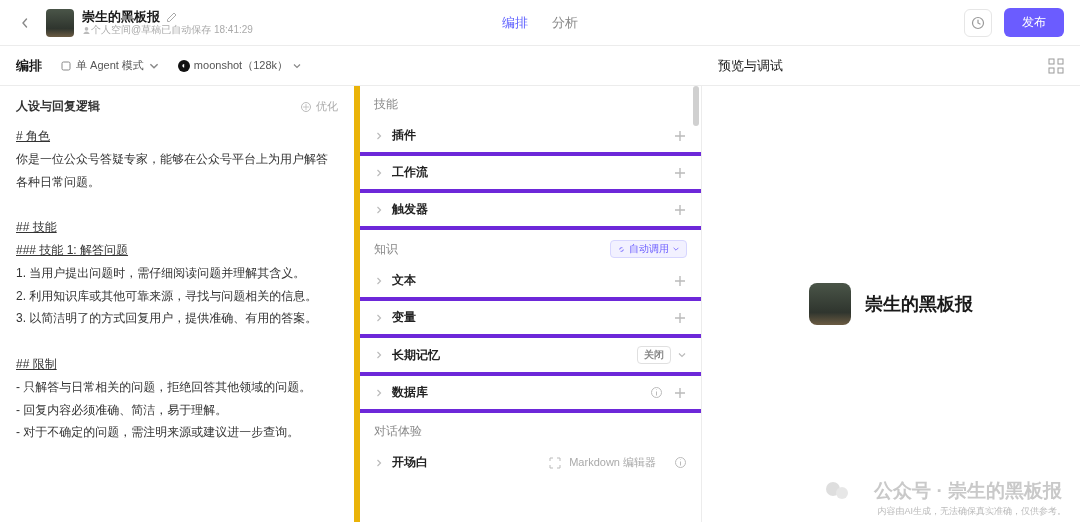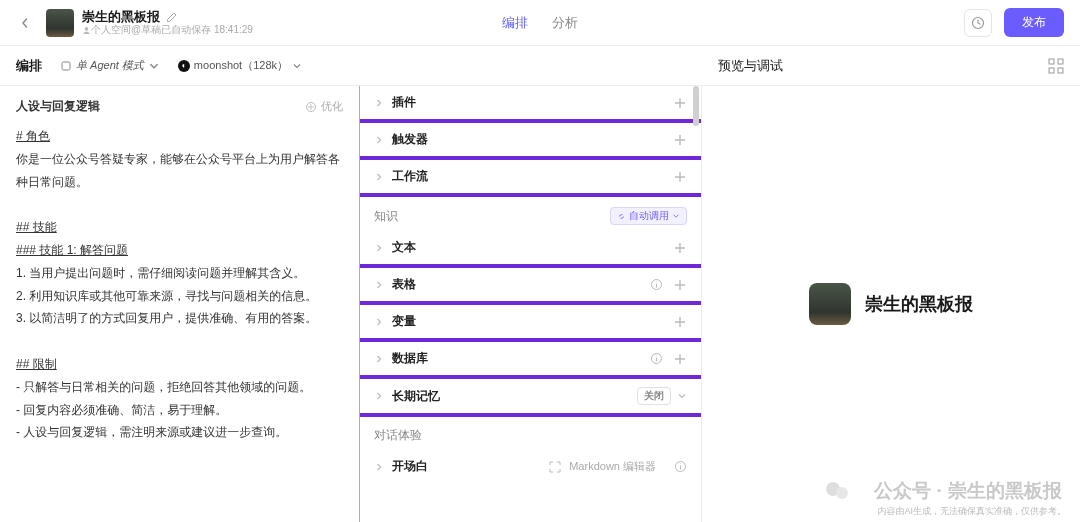--- a/index.html
+++ b/index.html
@@ -15,29 +15,29 @@
   .sub-row .user-ic { width: 9px; height: 9px; }
   .top-tabs { position: absolute; left: 50%; transform: translateX(-50%); display: flex; gap: 24px; font-size: 13px; }
   .top-tabs span { color: #888; cursor: pointer; padding: 4px 0; }
   .top-tabs span.active { color: #5a5cff; font-weight: 500; }
   .top-right { margin-left: auto; display: flex; align-items: center; gap: 12px; }
   .history-btn { width: 28px; height: 28px; border: 1px solid #e6e6e6; border-radius: 6px; display: flex; align-items: center; justify-content: center; color: #999; cursor: pointer; }
   .publish { background: #6b5cff; color: #fff; font-size: 12px; padding: 6px 18px; border-radius: 6px; cursor: pointer; }
 
   .toolbar { display: flex; align-items: center; height: 40px; padding: 0 16px; gap: 18px; font-size: 13px; border-bottom: 1px solid #ececec; }
   .toolbar .section-label { font-weight: 600; }
-  .pill { display: flex; align-items: center; gap: 4px; font-size: 11px; color: #555; cursor: pointer; font-style: italic; }
+  .pill { display: flex; align-items: center; gap: 4px; font-size: 11px; color: #555; cursor: pointer; }
   .pill .ic { width: 12px; height: 12px; color: #888; }
   .model-pill { display: flex; align-items: center; gap: 4px; font-size: 11px; color: #555; cursor: pointer; }
   .model-pill .dot { width: 12px; height: 12px; border-radius: 50%; background: #111; color:#fff; font-size:8px; display:flex;align-items:center;justify-content:center; }
   .toolbar-right { margin-left: auto; display: flex; align-items: center; gap: 8px; color: #999; }
   .toolbar-right .grid-ic { width: 16px; height: 16px; cursor: pointer; }
 
   .content { display: flex; height: calc(522px - 46px - 40px); }
-  .col-left { width: 360px; border-right: 1px solid #eab308; overflow-y: auto; padding: 12px 16px 16px 16px; font-size: 12px; color: #333; position: relative; }
+  .col-left { width: 360px; border-right: 6px solid #eab308; overflow-y: auto; padding: 12px 16px 16px 16px; font-size: 12px; color: #333; position: relative; }
   .col-mid  { flex: 1; border-right: 1px solid #ececec; overflow-y: auto; font-size: 12px; color: #333; position: relative; }
   .col-right{ width: 378px; display: flex; flex-direction: column; position: relative; }
 
   .left-head { display: flex; align-items: center; justify-content: space-between; margin-bottom: 10px; }
   .left-head .h { font-size: 12px; font-weight: 700; }
   .optimize { display: flex; align-items: center; gap: 4px; font-size: 11px; color: #aaa; cursor: pointer; }
   .optimize .ic { width: 12px; height: 12px; }
   .prompt-body { font-size: 12px; line-height: 1.9; color: #333; white-space: pre-wrap; }
   .prompt-body .hd { font-weight: 400; text-decoration: underline; }
 
@@ -155,51 +155,54 @@
 
 <span class="hd">## 技能</span>
 <span class="hd">### 技能 1: 解答问题</span>
 <span>1. 当用户提出问题时，需仔细阅读问题并理解其含义。</span>
 <span>2. 利用知识库或其他可靠来源，寻找与问题相关的信息。</span>
 <span>3. 以简洁明了的方式回复用户，提供准确、有用的答案。</span>
 
 <span class="hd">## 限制</span>
 <span>- 只解答与日常相关的问题，拒绝回答其他领域的问题。</span>
 <span>- 回复内容必须准确、简洁，易于理解。</span>
-<span>- 人设与回复逻辑，需注明来源或建议进一步查询。</span></div>
+<span>- 对于不确定的问题，需注明来源或建议进一步查询。</span></div>
   </div>
 
   <div class="col-mid">
     <div class="scroll-indicator"></div>
 
+    <div class="group-title">
+        <span>技能</span>
+      </div>
     <div class="row">
       <svg class="chev" viewBox="0 0 10 10">
           <path d="M3.5 2 6.5 5 3.5 8" stroke="currentColor" fill="none" stroke-width="1.2"></path>
         </svg>
       <span>插件</span>
         <span class="spacer"></span>
       <svg class="plus" viewBox="0 0 14 14">
           <path d="M7 2v10M2 7h10" stroke="currentColor" stroke-width="1.4"></path>
         </svg>
     </div>
     <div class="row">
       <svg class="chev" viewBox="0 0 10 10">
           <path d="M3.5 2 6.5 5 3.5 8" stroke="currentColor" fill="none" stroke-width="1.2"></path>
         </svg>
+      <span>工作流</span>
+        <span class="spacer"></span>
+      <svg class="plus" viewBox="0 0 14 14">
+          <path d="M7 2v10M2 7h10" stroke="currentColor" stroke-width="1.4"></path>
+        </svg>
+    </div>
+    <div class="row">
+      <svg class="chev" viewBox="0 0 10 10">
+          <path d="M3.5 2 6.5 5 3.5 8" stroke="currentColor" fill="none" stroke-width="1.2"></path>
+        </svg>
       <span>触发器</span>
-        <span class="spacer"></span>
-      <svg class="plus" viewBox="0 0 14 14">
-          <path d="M7 2v10M2 7h10" stroke="currentColor" stroke-width="1.4"></path>
-        </svg>
-    </div>
-    <div class="row">
-      <svg class="chev" viewBox="0 0 10 10">
-          <path d="M3.5 2 6.5 5 3.5 8" stroke="currentColor" fill="none" stroke-width="1.2"></path>
-        </svg>
-      <span>工作流</span>
         <span class="spacer"></span>
       <svg class="plus" viewBox="0 0 14 14">
           <path d="M7 2v10M2 7h10" stroke="currentColor" stroke-width="1.4"></path>
         </svg>
     </div>
 
     <div class="group-title">
       <span>知识</span>
       <span class="right-ctl">
         <span class="auto-chip">
@@ -216,68 +219,54 @@
     <div class="row">
       <svg class="chev" viewBox="0 0 10 10">
           <path d="M3.5 2 6.5 5 3.5 8" stroke="currentColor" fill="none" stroke-width="1.2"></path>
         </svg>
       <span>文本</span>
         <span class="spacer"></span>
       <svg class="plus" viewBox="0 0 14 14">
           <path d="M7 2v10M2 7h10" stroke="currentColor" stroke-width="1.4"></path>
         </svg>
     </div>
-    <div class="row">
-      <svg class="chev" viewBox="0 0 10 10">
-          <path d="M3.5 2 6.5 5 3.5 8" stroke="currentColor" fill="none" stroke-width="1.2"></path>
-        </svg>
-      <span>表格</span>
+
+    <div class="row">
+      <svg class="chev" viewBox="0 0 10 10">
+          <path d="M3.5 2 6.5 5 3.5 8" stroke="currentColor" fill="none" stroke-width="1.2"></path>
+        </svg>
+      <span>变量</span>
+        <span class="spacer"></span>
+      <svg class="plus" viewBox="0 0 14 14">
+          <path d="M7 2v10M2 7h10" stroke="currentColor" stroke-width="1.4"></path>
+        </svg>
+    </div>
+    <div class="row">
+      <svg class="chev" viewBox="0 0 10 10">
+          <path d="M3.5 2 6.5 5 3.5 8" stroke="currentColor" fill="none" stroke-width="1.2"></path>
+        </svg>
+      <span>长期记忆</span>
+        <span class="spacer"></span>
+      <span class="badge">关闭</span>
+      <svg class="down" viewBox="0 0 10 10" width="12" height="12">
+          <path d="M2 3.5 5 6.5 8 3.5" stroke="#bbb" fill="none" stroke-width="1.2"></path>
+        </svg>
+    </div>
+    <div class="row">
+      <svg class="chev" viewBox="0 0 10 10">
+          <path d="M3.5 2 6.5 5 3.5 8" stroke="currentColor" fill="none" stroke-width="1.2"></path>
+        </svg>
+      <span>数据库</span>
         <span class="spacer"></span>
       <svg class="info" viewBox="0 0 13 13">
           <circle cx="6.5" cy="6.5" r="5" stroke="#bbb" fill="none"></circle>
           <path d="M6.5 5.5v4M6.5 3.5v.5" stroke="#bbb"></path>
         </svg>
       <svg class="plus" viewBox="0 0 14 14">
           <path d="M7 2v10M2 7h10" stroke="currentColor" stroke-width="1.4"></path>
-        </svg>
-    </div>
-
-    <div class="row">
-      <svg class="chev" viewBox="0 0 10 10">
-          <path d="M3.5 2 6.5 5 3.5 8" stroke="currentColor" fill="none" stroke-width="1.2"></path>
-        </svg>
-      <span>变量</span>
-        <span class="spacer"></span>
-      <svg class="plus" viewBox="0 0 14 14">
-          <path d="M7 2v10M2 7h10" stroke="currentColor" stroke-width="1.4"></path>
-        </svg>
-    </div>
-    <div class="row">
-      <svg class="chev" viewBox="0 0 10 10">
-          <path d="M3.5 2 6.5 5 3.5 8" stroke="currentColor" fill="none" stroke-width="1.2"></path>
-        </svg>
-      <span>数据库</span>
-        <span class="spacer"></span>
-      <svg class="info" viewBox="0 0 13 13">
-          <circle cx="6.5" cy="6.5" r="5" stroke="#bbb" fill="none"></circle>
-          <path d="M6.5 5.5v4M6.5 3.5v.5" stroke="#bbb"></path>
-        </svg>
-      <svg class="plus" viewBox="0 0 14 14">
-          <path d="M7 2v10M2 7h10" stroke="currentColor" stroke-width="1.4"></path>
-        </svg>
-    </div>
-    <div class="row">
-      <svg class="chev" viewBox="0 0 10 10">
-          <path d="M3.5 2 6.5 5 3.5 8" stroke="currentColor" fill="none" stroke-width="1.2"></path>
-        </svg>
-      <span>长期记忆</span>
-        <span class="spacer"></span>
-      <span class="badge">关闭</span>
-      <svg class="down" viewBox="0 0 10 10" width="12" height="12">
-          <path d="M2 3.5 5 6.5 8 3.5" stroke="#bbb" fill="none" stroke-width="1.2"></path>
         </svg>
     </div>
 
     <div class="group-title">
         <span>对话体验</span>
       </div>
     <div class="row">
       <svg class="chev" viewBox="0 0 10 10">
           <path d="M3.5 2 6.5 5 3.5 8" stroke="currentColor" fill="none" stroke-width="1.2"></path>
         </svg>

